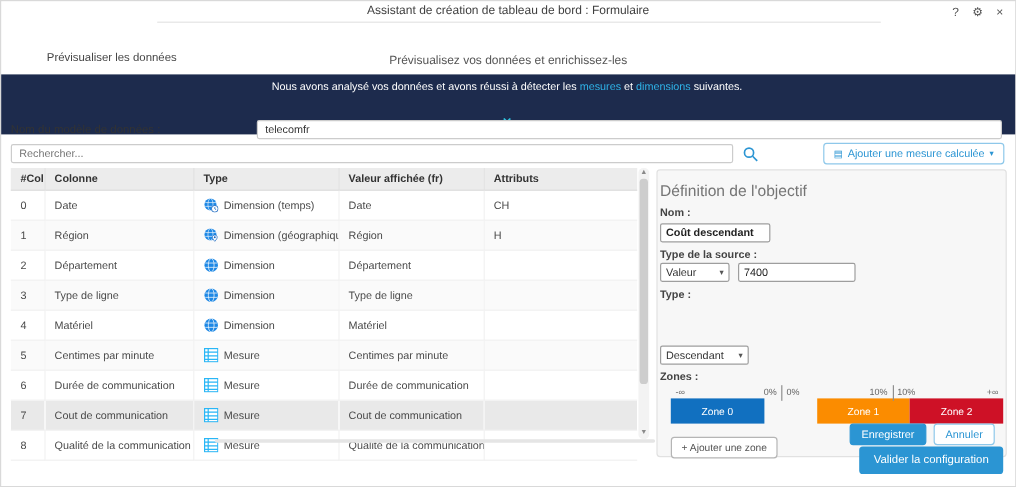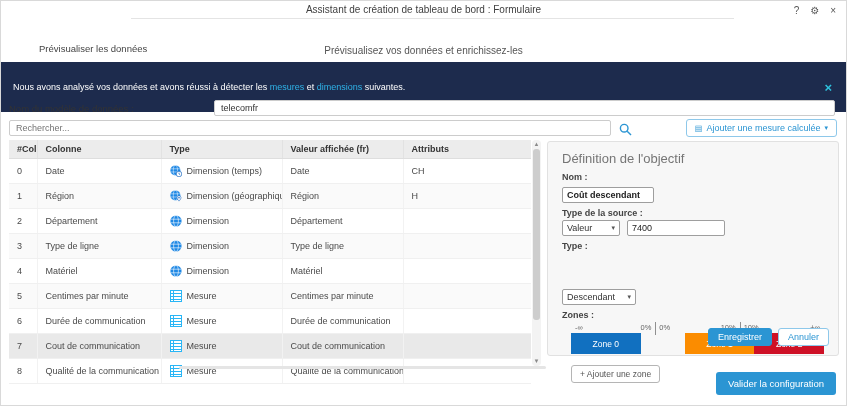--- a/index.html
+++ b/index.html
@@ -19,21 +19,21 @@
   .title-divider { position: absolute; top: 17px; left: 130px; right: 112px; border-top: 1px solid #e4e4e4; }
 
   .subtitle { position: absolute; top: 23px; left: 0; right: 0; text-align: center; font-size: 10px; color: #555; margin-top: 21px; }
 
   
   .tabs { position: absolute; top: 37px; left: 26px; display: flex; align-items: flex-end; }
   .tab { font-size: 9.5px; color: #444; padding: 5px 12px 6px; cursor: pointer; }
   .tab.active { border: 1px solid #c3c3c3; border-radius: 3px; background: #fff; }
 
   
-  .banner { position: absolute; top: 61px; left: 0; right: 0; height: 50px; background: #1d2b4d; color: #fff; padding: 4px 14px 4px 12px; display: flex; align-items: center; }
+  .banner { position: absolute; top: 61px; left: 0; right: 0; height: 50px; background: #1d2b4d; color: #fff; padding: 4px 14px 4px 12px; display: flex; align-items: center; flex-direction: column; }
   .banner-text { flex: 1; font-size: 9px; line-height: 12.5px; }
   .banner a.fake-link { color: #2fb3e8; text-decoration: none; cursor: pointer; }
   .banner-close { color: #2ec2dd; font-size: 13px; font-weight: bold; cursor: pointer; line-height: 13px; }
 
   
   .name-row { position: absolute; top: 99px; left: 8px; right: 11px; display: flex; align-items: center; }
   .name-row label { width: 205px; flex: none; font-size: 9.5px; color: #333; }
   .name-row input { flex: 1; height: 16px; font-size: 9px; font-family: "Liberation Sans", sans-serif; color: #333; border: 1px solid #ccc; border-radius: 2px; padding: 1px 6px; }
 
   
@@ -62,21 +62,21 @@
   
   .vscroll { position: absolute; right: 0; top: 0; bottom: 0; width: 9px; background: #f3f3f3; border-radius: 4px; cursor: pointer; }
   .vscroll .arrow { position: absolute; left: 0; width: 9px; height: 9px; color: #8a8a8a; font-size: 6px; line-height: 9px; text-align: center; }
   .vscroll .arrow.up { top: 0; }
   .vscroll .arrow.down { bottom: 0; }
   .vscroll .thumb { position: absolute; left: 1px; right: 1px; top: 9px; bottom: 46px; background: #cdcdcd; border-radius: 3px; }
 
   .h-scroll-line { position: absolute; left: 178px; top: 365px; width: 367px; height: 3px; background: #e5e5e5; border-radius: 2px; cursor: pointer; }
 
   
-  .panel { position: absolute; left: 546px; top: 140px; width: 292px; height: 215px; background: #f7f7f7; border: 1px solid #e1e1e1; border-radius: 3px; padding: 9px 14px; }
+  .panel { position: absolute; left: 546px; top: 140px; width: 292px; height: 240px; background: #f7f7f7; border: 1px solid #e1e1e1; border-radius: 3px; padding: 9px 2px; }
   .panel-title { font-size: 13px; color: #757575; font-weight: 400; margin-bottom: 6px; }
   .field-label { font-size: 9px; font-weight: bold; color: #444; margin: 5px 0 2px; }
   .panel input { font-size: 9px; font-family: "Liberation Sans", sans-serif; border: 1px solid #9e9e9e; border-radius: 2px; background: #fff; height: 16px; padding: 1px 4px; color: #222; font-weight: bold; }
   .input-name { width: 92px; }
   .input-source-value { width: 98px; font-weight: normal !important; }
   .source-row { display: flex; gap: 7px; align-items: center; }
   .fake-select { display: inline-flex; align-items: center; justify-content: space-between; gap: 6px; background: #fff; border: 1px solid #9e9e9e; border-radius: 2px; height: 16px; font-size: 9px; color: #333; padding: 0 4px; cursor: pointer; }
   .fake-select .caret { font-size: 7px; color: #555; }
   .select-source { width: 58px; }
   .select-type { width: 74px; margin-top: 36px; }

